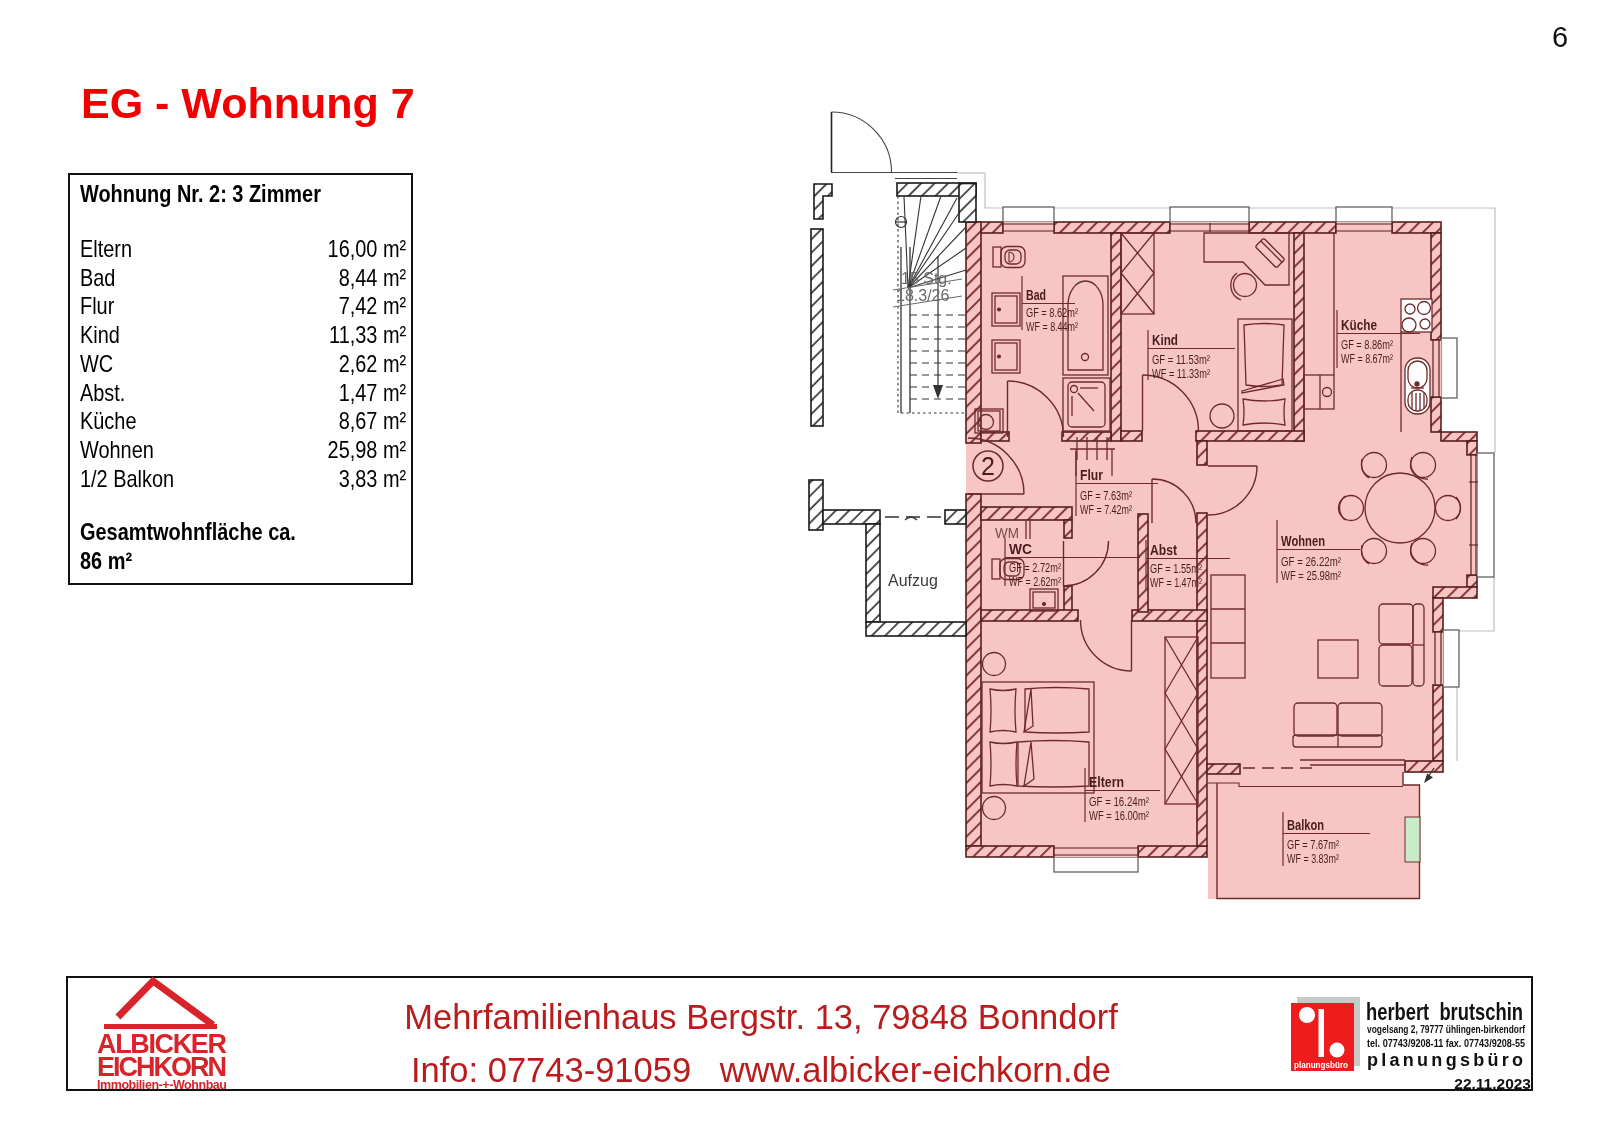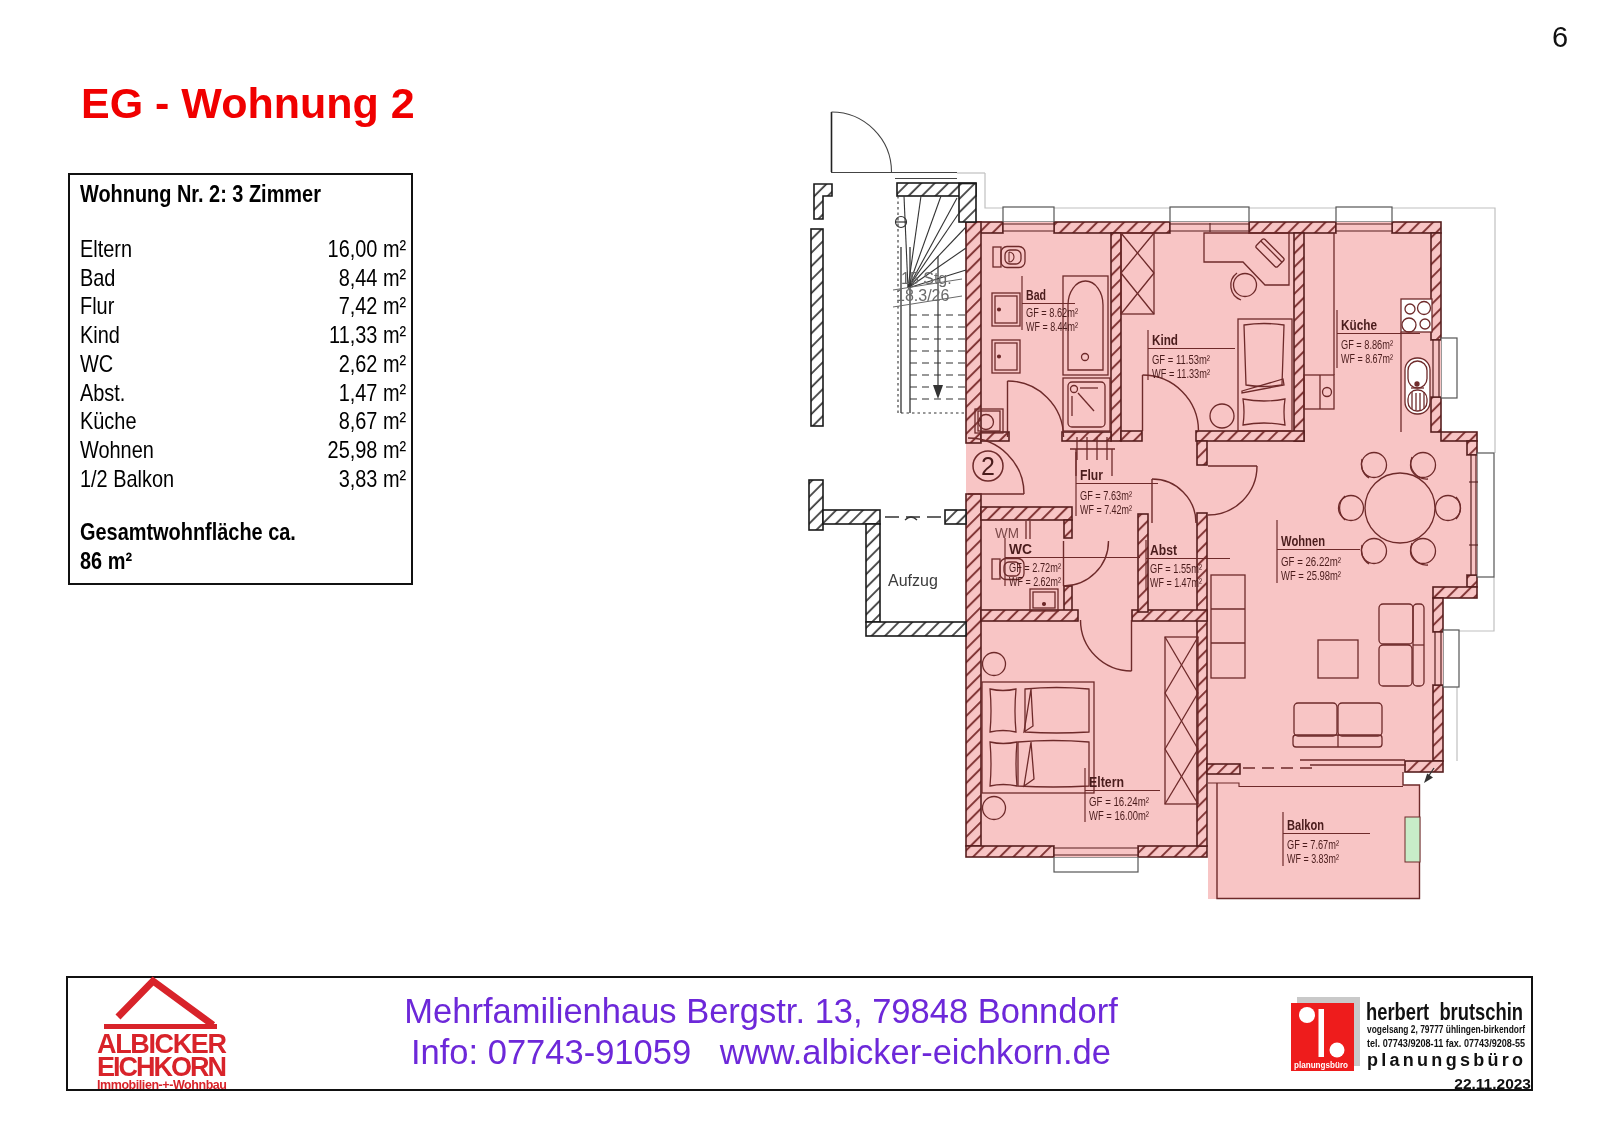--- a/index.html
+++ b/index.html
@@ -6,21 +6,21 @@
   #page{position:relative;width:1600px;height:1132px;background:#fff;overflow:hidden;
         font-family:"Liberation Sans", sans-serif;}
   .abs{position:absolute;}
 </style>
 </head>
 <body>
 <div id="page">
 
 <div class="abs" style="left:1552px;top:21px;font-size:29px;color:#111;">6</div>
 
-<div class="abs" style="left:81px;top:79px;font-size:43px;font-weight:bold;color:#f00000;letter-spacing:0px;">EG - Wohnung 2</div>
+<div class="abs" style="left:81px;top:79px;font-size:43px;font-weight:bold;color:#f00000;letter-spacing:0px;">EG - Wohnung 7</div>
 
 <div class="abs" style="left:68px;top:173px;width:341px;height:408px;border:2px solid #111;"></div>
 <div class="abs" style="left:80px;top:180px;font-size:24px;font-weight:bold;color:#000;transform:scaleX(0.83);transform-origin:0 0;white-space:nowrap;">Wohnung Nr. 2: 3 Zimmer</div>
 <div class="abs" style="left:80px;top:235px;width:393px;font-size:24px;color:#000;line-height:28.7px;transform:scaleX(0.83);transform-origin:0 0;">
 
 <div style="display:flex;justify-content:space-between;">
         <span>Eltern</span>
         <span>16,00 m²</span>
       </div>
 <div style="display:flex;justify-content:space-between;">
@@ -63,21 +63,21 @@
 <svg class="abs" style="left:90px;top:976px;" width="280" height="116" viewBox="0 0 280 116">
 
   <path d="M 28 41 L 63 5 L 123 49" fill="none" stroke="#d8232a" stroke-width="7"></path>
   <path d="M 14 50.5 L 127 50.5" stroke="#d8232a" stroke-width="5"></path>
 
   <text x="7" y="77" font-size="27" font-weight="bold" fill="#d8232a" textLength="130">ALBICKER</text>
   <text x="7" y="100" font-size="27" font-weight="bold" fill="#d8232a" textLength="130">EICHKORN</text>
   <text x="7" y="113" font-size="12.5" font-weight="bold" fill="#d8232a" textLength="130">Immobilien-+-Wohnbau</text>
 </svg>
 
-<div class="abs" style="left:761px;top:991px;transform:translateX(-50%);text-align:center;font-size:34.5px;color:#6d28d9;line-height:41px;white-space:nowrap;">Mehrfamilienhaus Bergstr. 13, 79848 Bonndorf<br>Info: 07743-91059&nbsp;&nbsp;&nbsp;www.albicker-eichkorn.de</div>
+<div class="abs" style="left:761px;top:991px;transform:translateX(-50%);text-align:center;font-size:34.5px;color:#b91c1c;line-height:53px;white-space:nowrap;">Mehrfamilienhaus Bergstr. 13, 79848 Bonndorf<br>Info: 07743-91059&nbsp;&nbsp;&nbsp;www.albicker-eichkorn.de</div>
 
 <svg class="abs" style="left:1285px;top:990px;" width="250" height="105" viewBox="0 0 250 105">
   <rect x="12" y="7" width="63" height="69" fill="#c9c9c9"></rect>
   <rect x="6" y="13" width="63" height="68" fill="#ee1c1c"></rect>
   <circle cx="22" cy="25" r="8" fill="#fff"></circle>
   <rect x="33.5" y="19" width="5.5" height="48" fill="#fff"></rect>
   <circle cx="52" cy="60" r="7.5" fill="#fff"></circle>
   <text x="9" y="78" font-size="9" font-weight="bold" fill="#fff" textLength="54" lengthAdjust="spacingAndGlyphs">planungsbüro</text>
   <text x="81" y="30" font-size="24" font-weight="bold" fill="#111" textLength="157" lengthAdjust="spacingAndGlyphs">herbert&nbsp;&nbsp;brutschin</text>
   <text x="82" y="43" font-size="11.5" font-weight="bold" fill="#111" textLength="158" lengthAdjust="spacingAndGlyphs">vogelsang 2, 79777 ühlingen-birkendorf</text>

